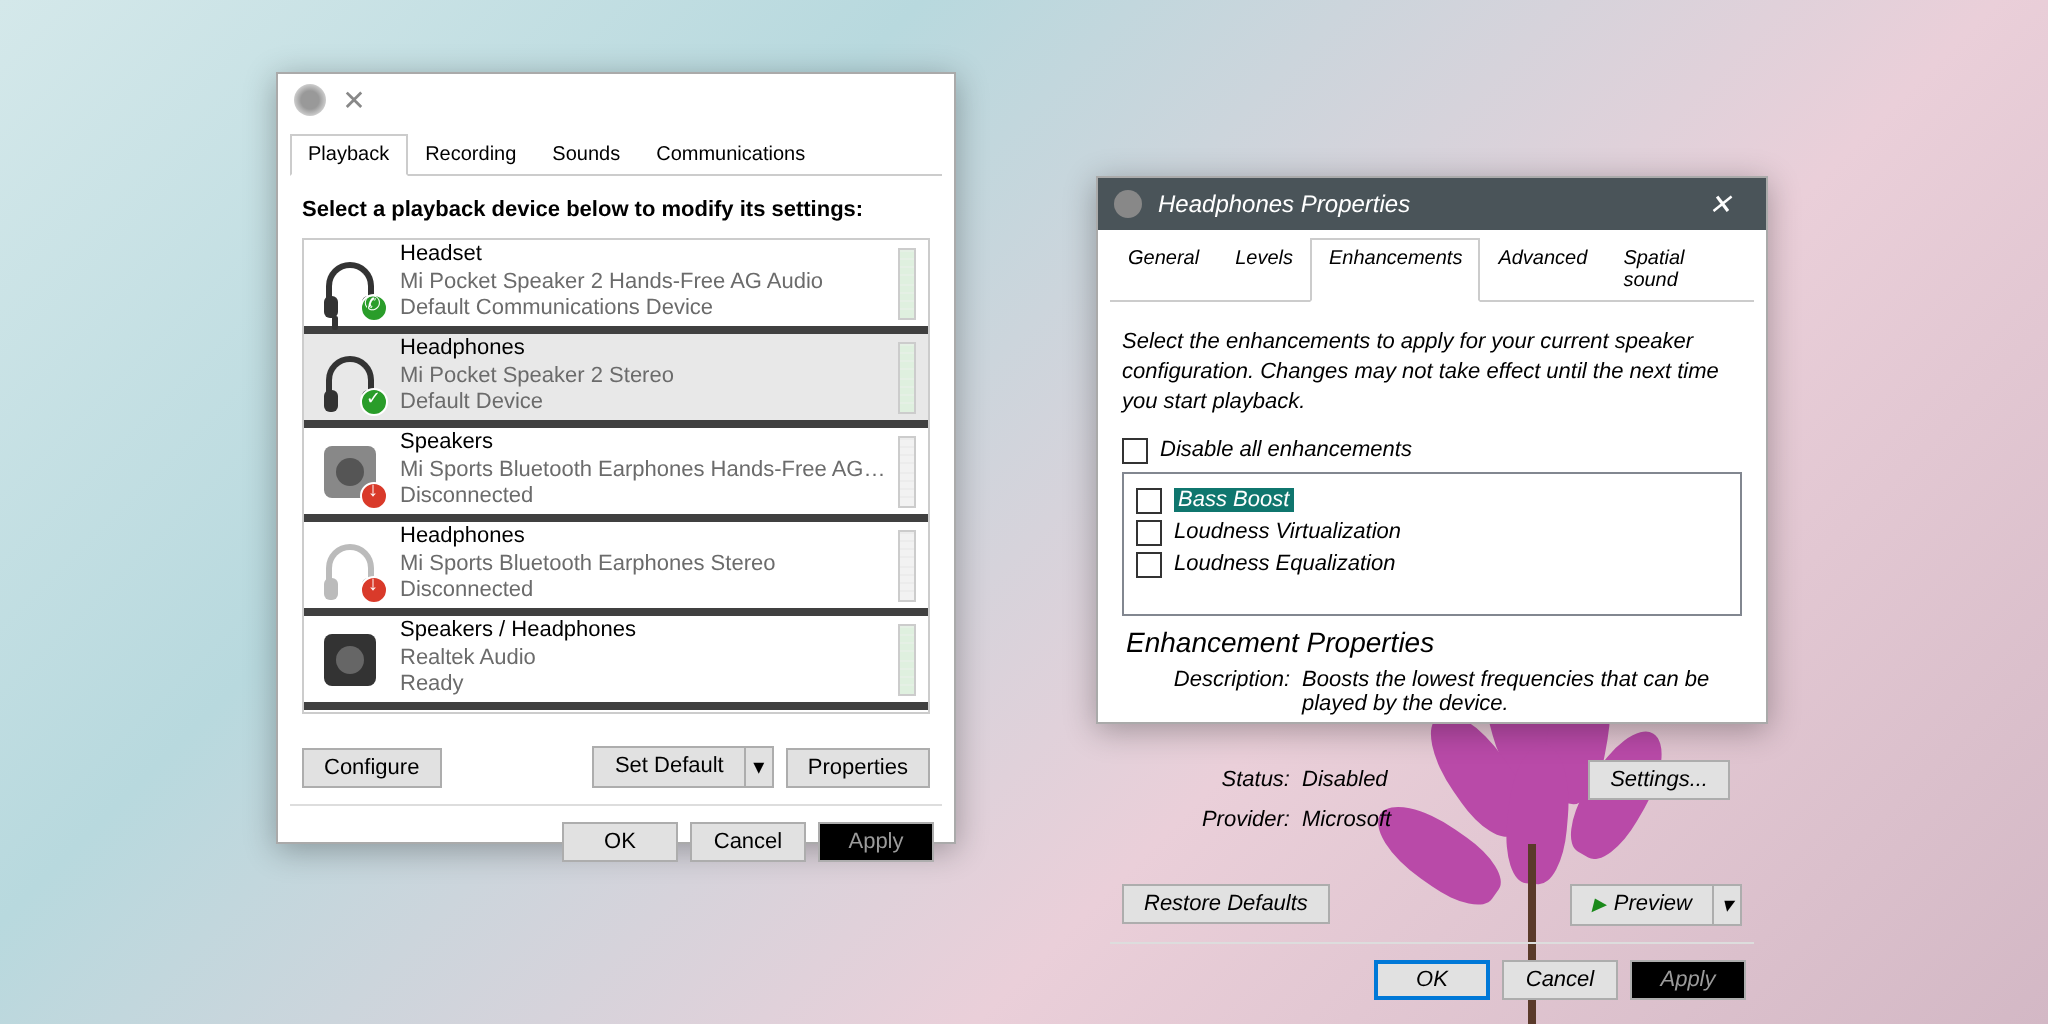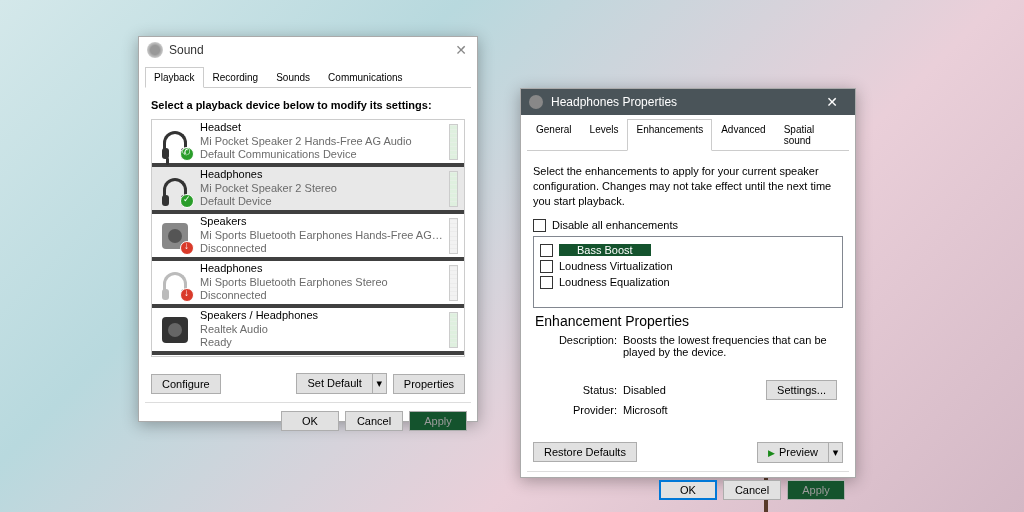--- a/index.html
+++ b/index.html
@@ -7,21 +7,21 @@
   background: linear-gradient(135deg, #d4e8ea 0%, #b8d9de 30%, #eacfd9 65%, #d3b8c5 100%); }
 .flower { position: absolute; right: 100px; bottom: -50px; width: 280px; height: 280px; z-index: 0; }
 .petal { position: absolute; width: 30px; height: 70px; background: #b94aa8; border-radius: 50% 50% 40% 40%; }
 .petal:nth-child(1){ left:100px; top:40px; transform:rotate(-15deg);} .petal:nth-child(2){ left:130px; top:50px; transform:rotate(10deg);}
 .petal:nth-child(3){ left:80px; top:70px; transform:rotate(-35deg);} .petal:nth-child(4){ left:150px; top:80px; transform:rotate(30deg);}
 .petal:nth-child(5){ left:110px; top:90px; transform:rotate(5deg);} .petal:nth-child(6){ left:60px; top:110px; transform:rotate(-55deg);}
 .stem { position:absolute; left:120px; top:140px; width:4px; height:200px; background:#5a3a2a; }
 
 .win { position:absolute; background:#fff; border:1px solid #aaa; box-shadow:0 3px 15px rgba(0,0,0,.3); font-size:11px; color:#000; }
 .w1 { left:138px; top:36px; width:340px; height:386px; z-index:1; }
-.w2 { left:520px; top:88px; width:336px; height:390px; z-index:2; }
+.w2 { left:548px; top:88px; width:336px; height:274px; z-index:2;font-style:italic; }
 
 .tb-light { height:26px; display:flex; align-items:center; padding:0 8px; color:#333; }
 .tb-light .ico { width:16px; height:16px; margin-right:6px; background: radial-gradient(circle,#999 40%,#ccc 70%); border-radius:50%; }
 .tb-light .ttl { flex:1; font-size:12px; }
 .tb-light .x { width:16px; font-size:14px; color:#888; text-align:center; cursor:pointer; }
 
 .tb-dark { height:26px; background:#4a5459; color:#fff; display:flex; align-items:center; padding:0 8px; }
 .tb-dark .ico { width:14px; height:14px; margin-right:8px; background:#888; border-radius:50%; }
 .tb-dark .ttl { flex:1; font-size:12px; }
 .tb-dark .x { width:30px; text-align:center; font-size:14px; cursor:pointer; }
@@ -54,32 +54,32 @@
 .badge.red { background:#d93a2a; } .badge.red::after { content:'↓'; color:#fff; font-size:10px; position:absolute; left:3px; top:-2px; }
 .dtxt { flex:1; line-height:1.25; overflow:hidden; }
 .dtxt .nm { font-size:11px; }
 .dtxt .sub { font-size:11px; color:#6b6b6b; white-space:nowrap; overflow:hidden; text-overflow:ellipsis; }
 .meter { width:9px; height:36px; border:1px solid #ccc; display:flex; flex-direction:column-reverse; margin-left:4px; }
 .meter i { flex:1; border-top:1px solid #e5f0e5; background:#dff0df; }
 .meter.off i { background:#f2f2f2; border-top-color:#ececec; }
 
 .btnrow { display:flex; gap:6px; padding:8px 12px; align-items:center; }
 .btn { border:1px solid #adadad; background:#e1e1e1; padding:3px 10px; font-size:11px; cursor:pointer; min-width:58px; text-align:center; }
-.btn.dis { color:#9b9b9b; background:#14532d; }
+.btn.dis { color:#9b9b9b; background:#000000; }
 .btn.def { background:#e1e1e1; border-color:#0078d7; box-shadow:inset 0 0 0 1px #0078d7; }
 .dd { display:flex; }
 .dd .dbtn { border-left:none; min-width:14px; padding:3px 3px; }
 
 .sep { height:1px; background:#ddd; margin:0 6px; }
 .footer { display:flex; justify-content:flex-end; gap:6px; padding:8px 10px; }
 
 .chk { display:flex; align-items:center; gap:6px; margin:3px 0; cursor:pointer; }
 .chk .box { width:13px; height:13px; border:1px solid #333; background:#fff; flex-shrink:0; }
 .enhlist { border:1px solid #828790; padding:4px 6px; height:72px; margin-top:4px; }
-.enhlist .chk.sel span.lbl { background:#14532d; color:#fff; padding:0 18px; }
+.enhlist .chk.sel span.lbl { background:#0f766e; color:#fff; padding:0 2px; }
 
 .fs { margin-top:12px; position:relative; padding:10px 6px 6px; }
 .fs .lg { position:absolute; top:-7px; left:0; background:#fff; padding:0 2px; font-size:14px; }
 .kv { display:flex; margin:4px 0; font-size:11px; }
 .kv .k { width:84px; text-align:right; padding-right:6px; }
 .kv .v { flex:1; }
 .play::before { content:'▶'; color:#1a8a1a; margin-right:4px; font-size:9px; }
 </style>
 </head>
 <body>
@@ -90,21 +90,20 @@
     <div class="petal"></div>
     <div class="petal"></div>
     <div class="petal"></div>
     <div class="petal"></div>
     <div class="stem"></div>
   </div>
 
 <div class="win w1">
   <div class="tb-light">
     <div class="ico"></div>
-    <div class="ttl">Sound</div>
     <div class="x">✕</div>
   </div>
   <div class="tabs">
     <div class="tab act">Playback</div>
     <div class="tab inact">Recording</div>
     <div class="tab inact">Sounds</div>
     <div class="tab inact">Communications</div>
   </div>
   <div class="tabline"></div>
   <div class="content">

